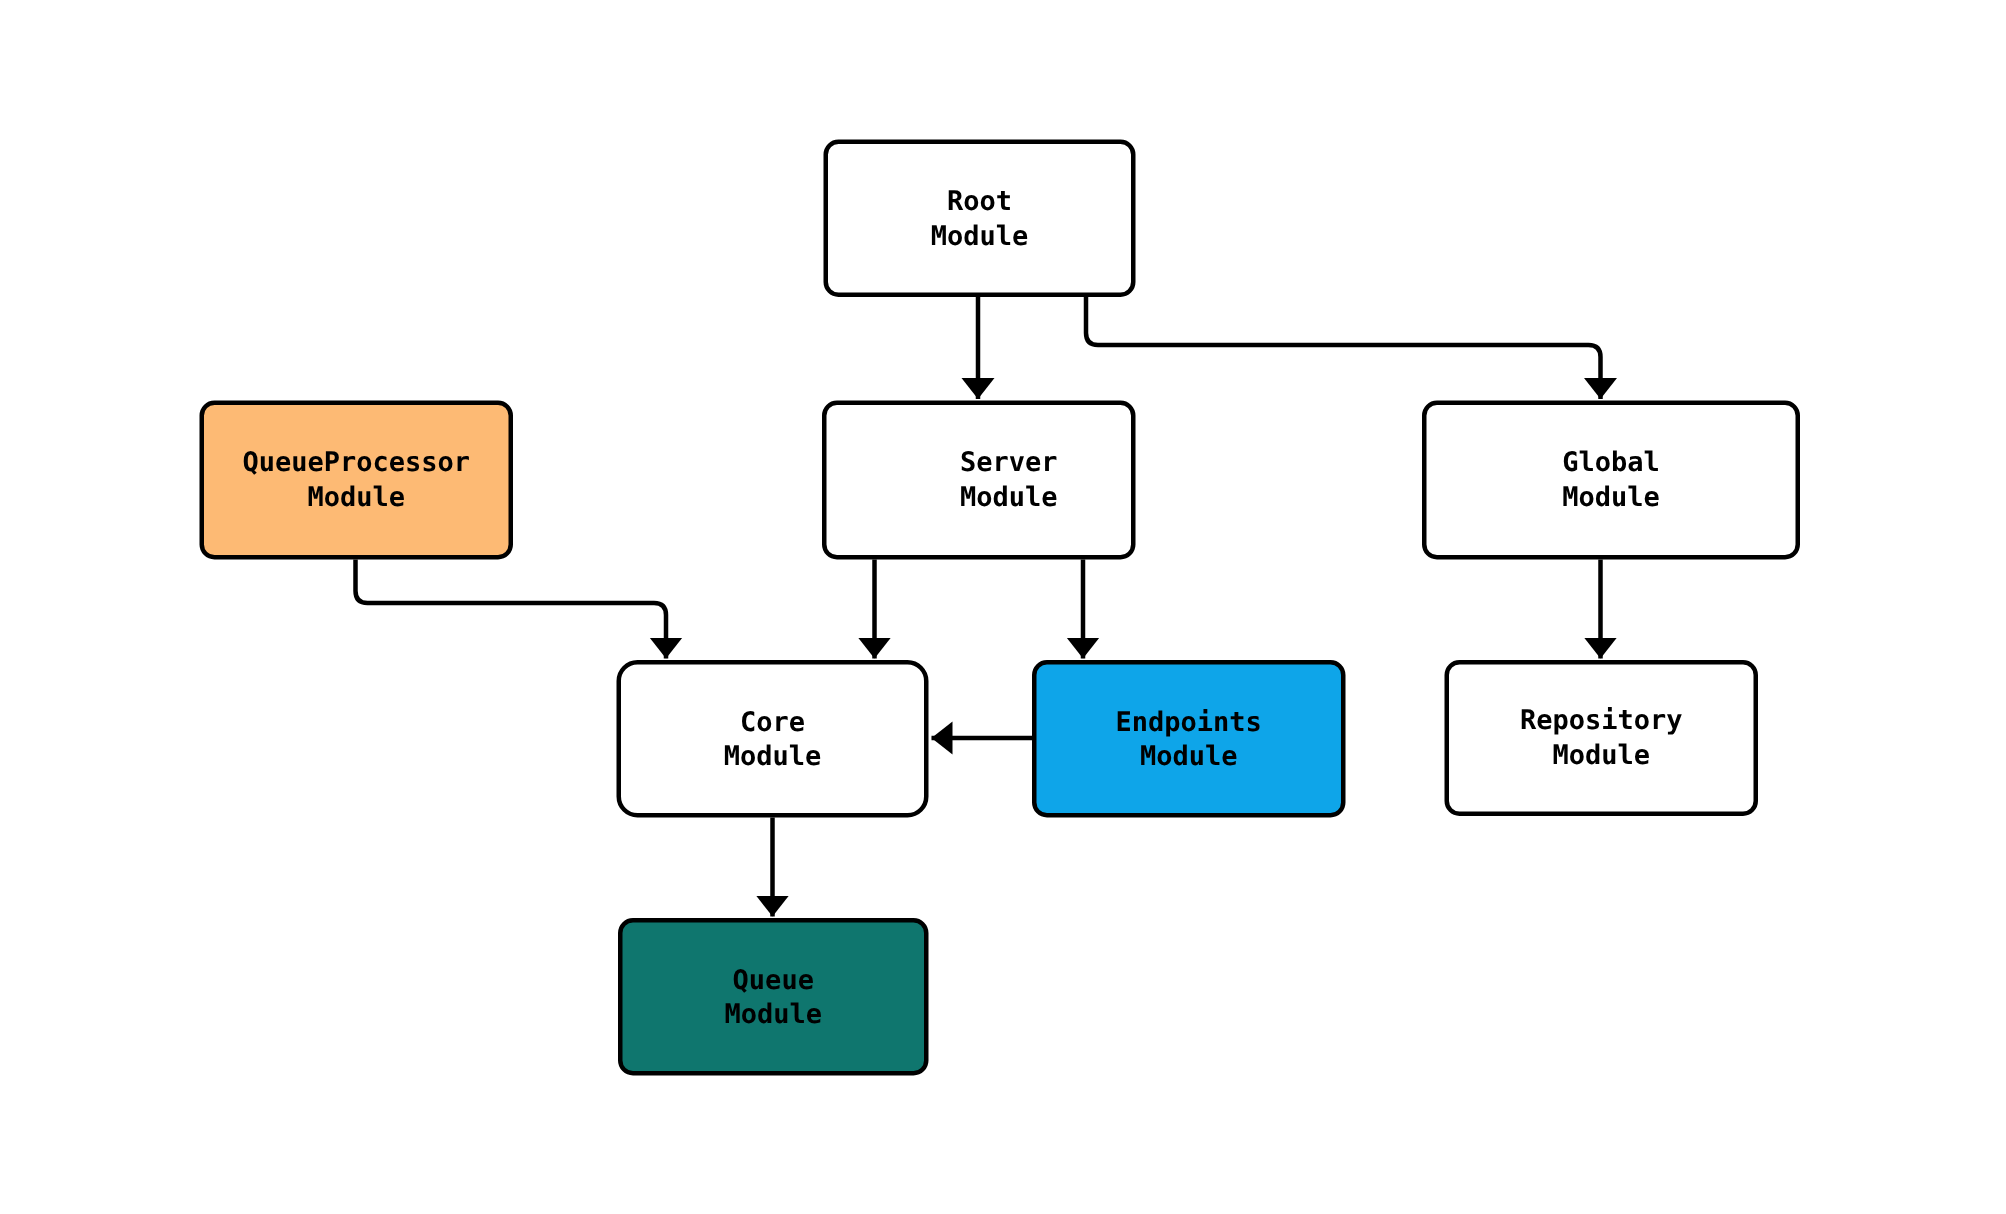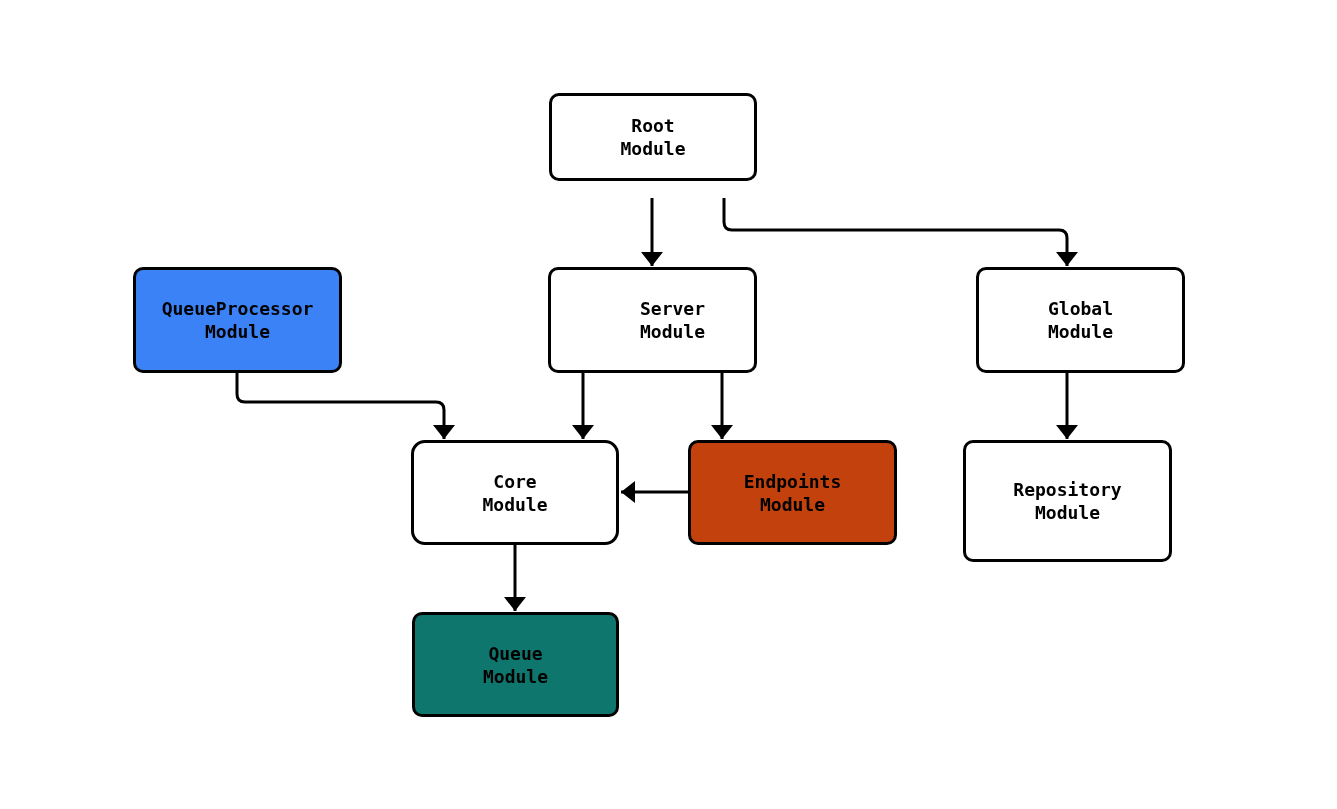--- a/index.html
+++ b/index.html
@@ -41,45 +41,45 @@
     fill: none;
     stroke: #000000;
     stroke-width: 3px;
   }
 </style>
 </head>
 <body>
 
 <div class="canvas">
   <div class="node-layer">
-      <div class="node" style="left: 549px; top: 93px; width: 208px; height: 88px; background: rgb(255, 255, 255); border-color: rgb(0, 0, 0);">
+      <div class="node" style="left: 549px; top: 93px; width: 208px; height: 105px; background: rgb(255, 255, 255); border-color: rgb(0, 0, 0);">
         <div class="node-label-line" style="color: rgb(0, 0, 0);">Root</div>
         <div class="node-label-line" style="color: rgb(0, 0, 0);">Module</div>
       </div>
-      <div class="node" style="left: 133px; top: 267px; width: 209px; height: 106px; background: #3b82f6; border-color: rgb(0, 0, 0);">
+      <div class="node" style="left: 133px; top: 267px; width: 209px; height: 106px; background: #fdba74; border-color: rgb(0, 0, 0);">
         <div class="node-label-line" style="color: rgb(0, 0, 0);">QueueProcessor</div>
         <div class="node-label-line" style="color: rgb(0, 0, 0);">Module</div>
       </div>
       <div class="node" style="left: 548px; top: 267px; width: 209px; height: 106px; background: rgb(255, 255, 255); border-color: rgb(0, 0, 0); padding-left: 40px;">
         <div class="node-label-line" style="color: rgb(0, 0, 0);">Server</div>
         <div class="node-label-line" style="color: rgb(0, 0, 0);">Module</div>
       </div>
-      <div class="node" style="left: 976px; top: 267px; width: 209px; height: 106px; background: rgb(255, 255, 255); border-color: rgb(0, 0, 0);">
+      <div class="node" style="left: 948px; top: 267px; width: 252px; height: 106px; background: rgb(255, 255, 255); border-color: rgb(0, 0, 0);">
         <div class="node-label-line" style="color: rgb(0, 0, 0);">Global</div>
         <div class="node-label-line" style="color: rgb(0, 0, 0);">Module</div>
       </div>
       <div class="node" style="left: 411px; top: 440px; width: 208px; height: 105px; background: rgb(255, 255, 255); border-color: rgb(0, 0, 0); border-radius: 14px;">
         <div class="node-label-line" style="color: rgb(0, 0, 0);">Core</div>
         <div class="node-label-line" style="color: rgb(0, 0, 0);">Module</div>
       </div>
-      <div class="node" style="left: 688px; top: 440px; width: 209px; height: 105px; background: #c2410c; border-color: rgb(0, 0, 0);">
+      <div class="node" style="left: 688px; top: 440px; width: 209px; height: 105px; background: #0ea5e9; border-color: rgb(0, 0, 0);">
         <div class="node-label-line" style="color: rgb(0, 0, 0);">Endpoints</div>
         <div class="node-label-line" style="color: rgb(0, 0, 0);">Module</div>
       </div>
-      <div class="node" style="left: 963px; top: 440px; width: 209px; height: 122px; background: rgb(255, 255, 255); border-color: rgb(0, 0, 0);">
+      <div class="node" style="left: 963px; top: 440px; width: 209px; height: 104px; background: rgb(255, 255, 255); border-color: rgb(0, 0, 0);">
         <div class="node-label-line" style="color: rgb(0, 0, 0);">Repository</div>
         <div class="node-label-line" style="color: rgb(0, 0, 0);">Module</div>
       </div>
       <div class="node" style="left: 412px; top: 612px; width: 207px; height: 105px; background: #0f766e; border-color: rgb(0, 0, 0);">
         <div class="node-label-line" style="color: rgb(0, 0, 0);">Queue</div>
         <div class="node-label-line" style="color: rgb(0, 0, 0);">Module</div>
       </div>
     </div>
   <svg class="edge-layer" width="1337" height="809" viewBox="0 0 1337 809" xmlns="http://www.w3.org/2000/svg">
     <defs>

